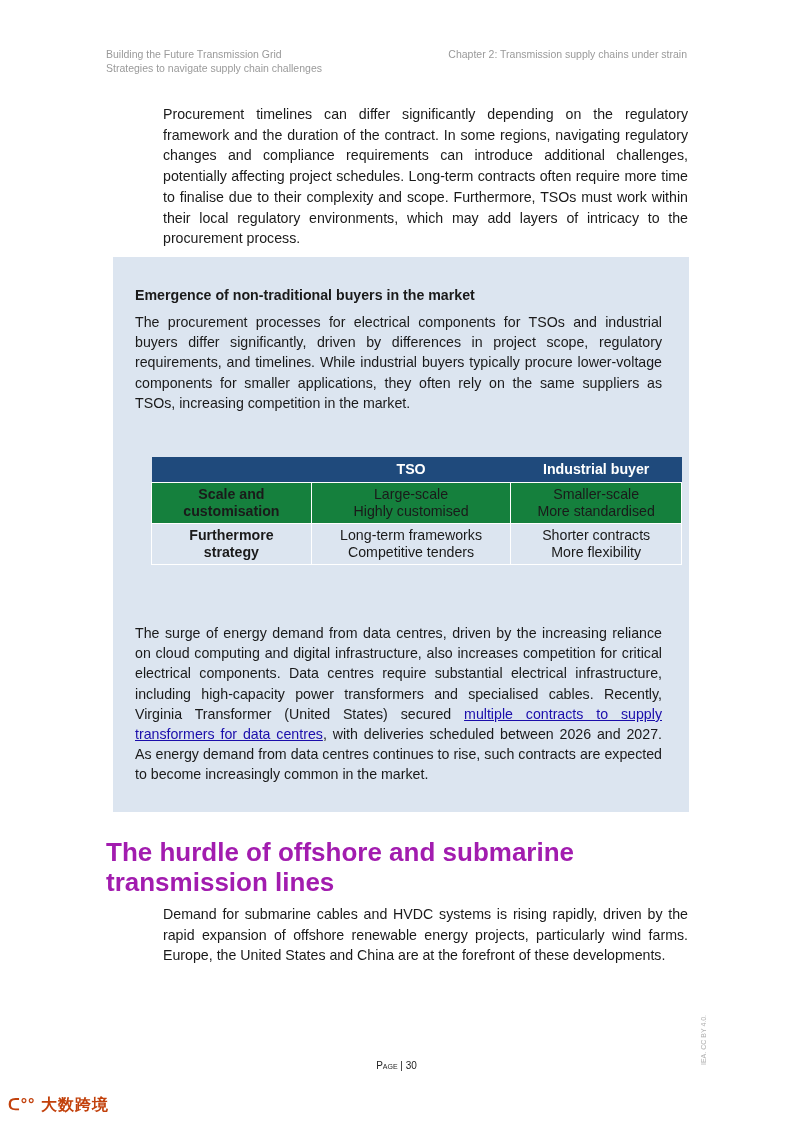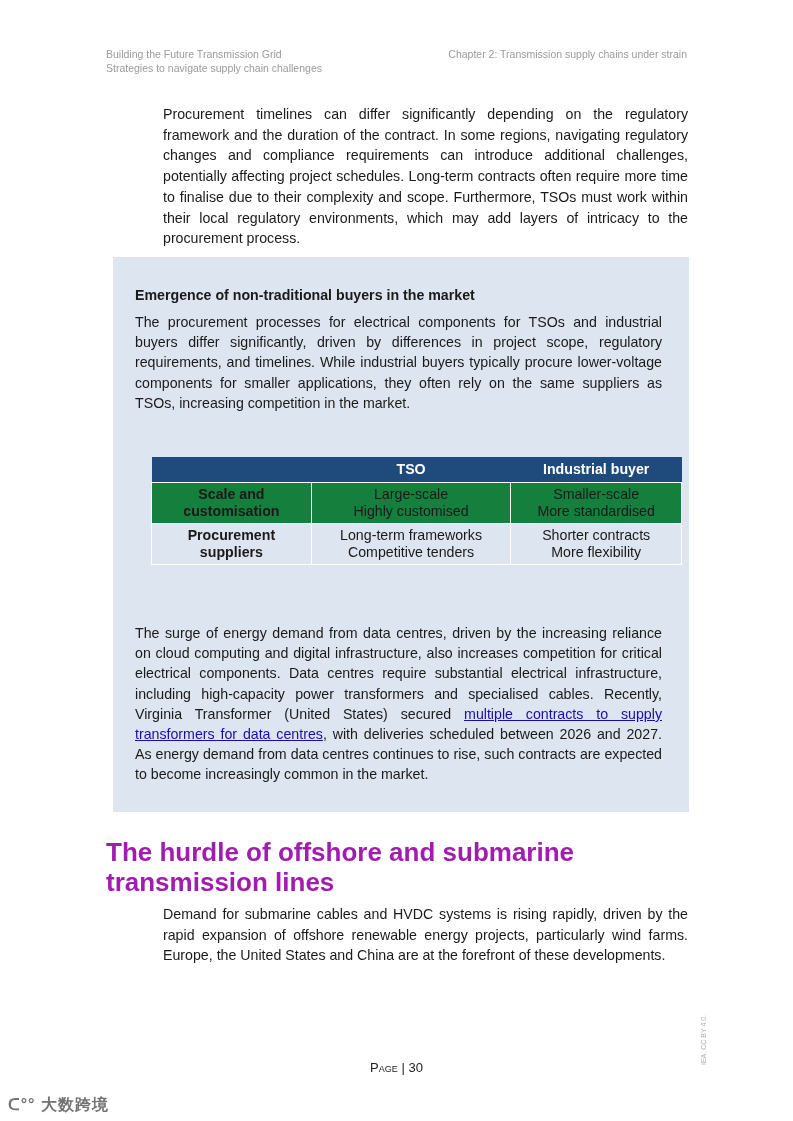--- a/index.html
+++ b/index.html
@@ -48,29 +48,29 @@
   .ptable tr.r3 td { height: 35px; }
   .box-para.p2 { top: 366px; }
   .box-para a { color: #1a0dab; text-decoration: underline; }
   .section-heading {
     position: absolute; left: 106px; top: 837px; width: 600px; margin: 0;
     font-size: 26px; line-height: 30px; font-weight: bold; color: #a21caf;
   }
   .outro { top: 904px; }
   .page-number {
     position: absolute; top: 1060px; left: 0; width: 793px; text-align: center;
-    font-size: 13px; color: #222;
+    font-size: 10px; color: #222;
   }
   .page-number .sc { font-variant: small-caps; }
   .license {
     position: absolute; left: 700px; top: 1065px; font-size: 7px; color: #b0b0b0;
     transform: rotate(-90deg); transform-origin: left top; white-space: nowrap;
   }
   .watermark {
-    position: absolute; left: 8px; top: 1095px; font-size: 16px; color: #737373;
+    position: absolute; left: 8px; top: 1095px; font-size: 16px; color: #c2410c;
     font-weight: bold; letter-spacing: 1px;
   }
 </style>
 </head>
 <body>
 
 <div class="running-header">
   <div class="left">
     <div>Building the Future Transmission Grid</div>
     <div>Strategies to navigate supply chain challenges</div>
@@ -99,21 +99,21 @@
     </thead>
     <tbody>
       <tr class="shade r1">
         <td class="rowhead"><span style="display:inline-block;width:110px;">Scale and customisation</span></td>
         <td style="white-space:pre-line;">Large-scale
 Highly customised</td>
         <td style="white-space:pre-line;">Smaller-scale
 More standardised</td>
       </tr>
       <tr class="light r2">
-        <td class="rowhead"><span style="display:inline-block;width:100px;">Procurement suppliers</span></td>
+        <td class="rowhead"><span style="display:inline-block;width:100px;">Furthermore strategy</span></td>
         <td style="white-space:pre-line;">Long-term frameworks
 Competitive tenders</td>
         <td style="white-space:pre-line;">Shorter contracts
 More flexibility</td>
       </tr>
     </tbody>
   </table>
 
   <p class="box-inner box-para p2"><span>The surge of energy demand from data centres, driven by the increasing reliance on cloud computing and digital infrastructure, also increases competition for critical electrical components. Data centres require substantial electrical infrastructure, including high-capacity power transformers and specialised cables. Recently, Virginia Transformer (United States) secured </span><a href="#">multiple contracts to supply transformers for data centres</a><span>, with deliveries scheduled between 2026 and 2027. As energy demand from data centres continues to rise, such contracts are expected to become increasingly common in the market.</span></p>
 </div>

